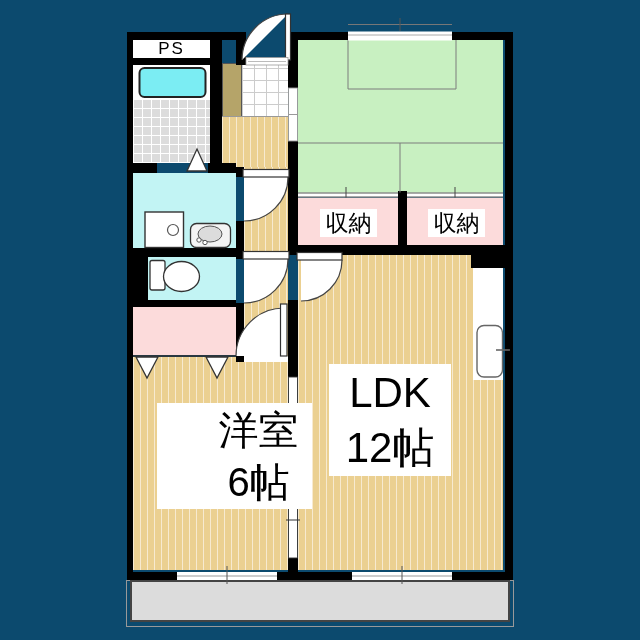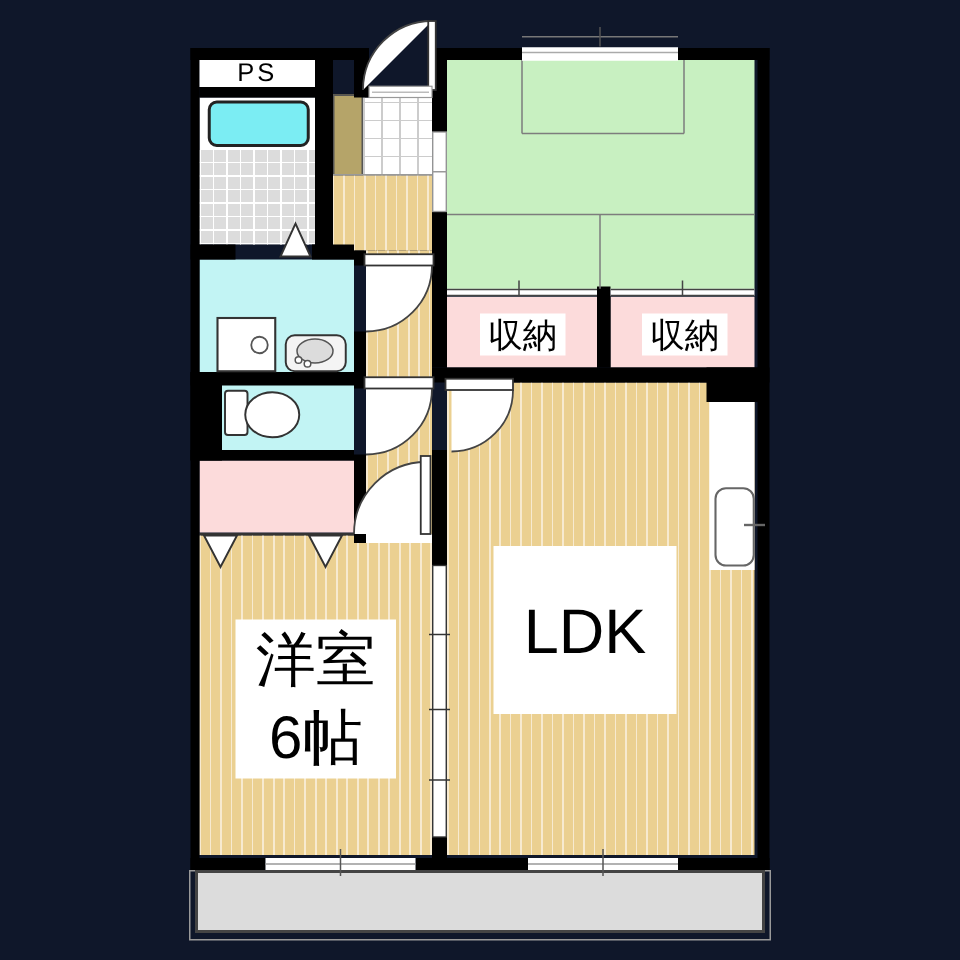--- a/index.html
+++ b/index.html
@@ -1,16 +1,16 @@
 <!DOCTYPE html>
 <html><head>
 <meta charset="utf-8">
 <style>
   html,body{margin:0;padding:0;background:#ffffff;}
-  #canvas{position:relative;width:640px;height:640px;background:#0f172a;overflow:hidden;
+  #canvas{position:relative;width:640px;height:640px;background:#0c4a6e;overflow:hidden;
           font-family:"Liberation Sans",sans-serif;}
   .wall{position:absolute;background:#000000;}
   .floor-tatami{position:absolute;background:#c8f0c1;}
   .floor-wood{position:absolute;background-color:#ebd091;
       background-image:repeating-linear-gradient(90deg,#f7ead0 0 1px,transparent 1px 7px);}
   .floor-pink{position:absolute;background:#fcdbdb;}
   .floor-cyan{position:absolute;background:#c2f4f4;}
   .floor-tile-gray{position:absolute;background-color:#dcdcdc;
       background-image:repeating-linear-gradient(0deg,#ffffff 0 1px,transparent 1px 9px),
                        repeating-linear-gradient(90deg,#ffffff 0 1px,transparent 1px 9px);}
@@ -197,21 +197,22 @@
     </g>
 
     <g>
       <rect x="477" y="325.5" width="25.5" height="51.5" rx="7" fill="#ffffff" stroke="#666" stroke-width="1.4"></rect>
       <line x1="496" y1="350" x2="510" y2="350" stroke="#666" stroke-width="1.6"></line>
     </g>
   </svg>
 
   <div class="label" style="left:320px;top:209px;width:57px;height:28px;font-size:23px;">収納</div>
   <div class="label" style="left:428px;top:209px;width:57px;height:28px;font-size:23px;">収納</div>
-  <div class="label two-line" style="left:157px;top:413px;width:107px;height:106px;font-size:40px;line-height:52px;">
+  <div class="label two-line" style="left:157px;top:403px;width:107px;height:106px;font-size:40px;line-height:52px;padding-left:48px;">
     <span>洋室</span>
     <span>6帖</span>
   </div>
   <div class="label two-line" style="left:329px;top:364px;width:122px;height:112px;font-size:42px;line-height:55px;">
     <span>LDK</span>
+    <span>12帖</span>
   </div>
 
 </div>
 
 </body></html>

